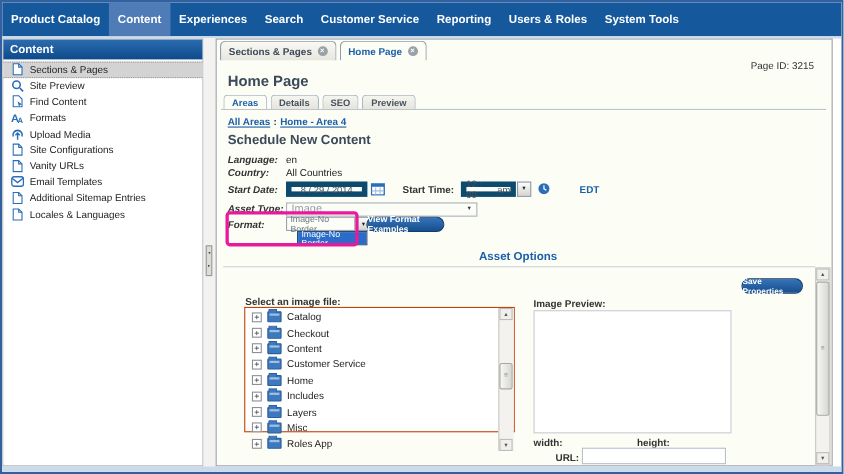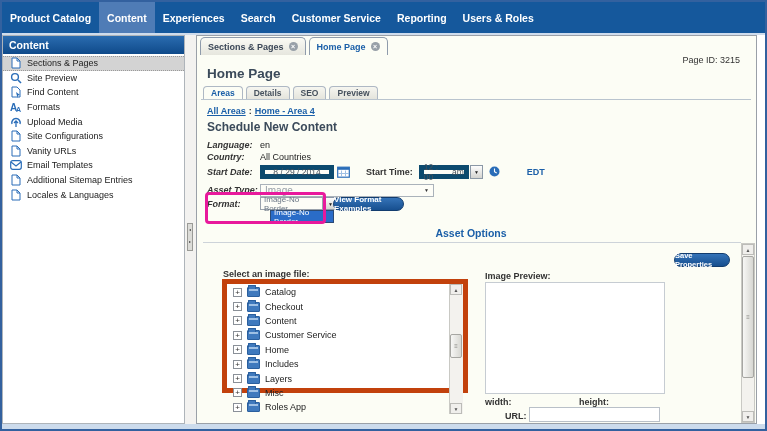--- a/index.html
+++ b/index.html
@@ -109,21 +109,21 @@
               display:flex; align-items:center; justify-content:center; cursor:pointer; }
   .vfe-btn { position:absolute; left:136px; top:161px; width:71px; height:14px; }
   .save-btn { position:absolute; right:26px; top:217px; width:56px; height:14px; font-size:7.5px; }
 
   .ao-head { position:absolute; left:0; top:191px; width:548px; text-align:center;
              font-size:10.5px; font-weight:bold; color:#1b5fa8; }
   .ao-line { position:absolute; left:6px; top:206px; width:538px; border-top:1px solid #cdd3d9; }
 
   .tree-label { position:absolute; left:26px; top:233px; font-size:9px; font-weight:bold; color:#333; }
   .tree-box { position:absolute; left:25px; top:243px; width:246px; height:114px;
-              border:5px solid #c2410c; background:#ffffff; }
+              border:1px solid #c2410c; background:#ffffff; }
   .tree-rows { position:absolute; left:0; top:1px; right:14px; }
   .tree-row { height:14.4px; display:flex; align-items:center; gap:5px; padding-left:6px;
               font-size:9px; color:#222; }
   .plus { width:9px; height:9px; border:1px solid #8a9098; background:#fff; flex:0 0 9px;
           font-size:8px; line-height:7px; text-align:center; color:#333; }
   .plus::before { content:"+"; }
   .folder { width:13px; height:10px; background:#3f79bd; border:1px solid #2a5f9e;
             border-radius:1px; position:relative; flex:0 0 13px; }
   .folder::before { content:""; position:absolute; left:0; top:-3px; width:6px; height:3px;
             background:#3f79bd; border:1px solid #2a5f9e; border-bottom:none;
@@ -166,20 +166,21 @@
 <div class="window">
 
   <div class="navbar">
     <div class="nav-item">Product Catalog</div>
     <div class="nav-item active">Content</div>
     <div class="nav-item">Experiences</div>
     <div class="nav-item">Search</div>
     <div class="nav-item">Customer Service</div>
     <div class="nav-item">Reporting</div>
     <div class="nav-item">Users &amp; Roles</div>
+    <div class="nav-item">System Tools</div>
   </div>
   <div class="nav-strip"></div>
 
   <div class="sidebar">
     <div class="sidebar-header">Content</div>
 
     <div class="side-item selected">
       <span class="sicon">
           <svg width="10" height="12" viewBox="0 0 10 12">
             <path d="M1 1h5l3 3v7H1z" fill="#fff" stroke="#2a6db8"></path>

